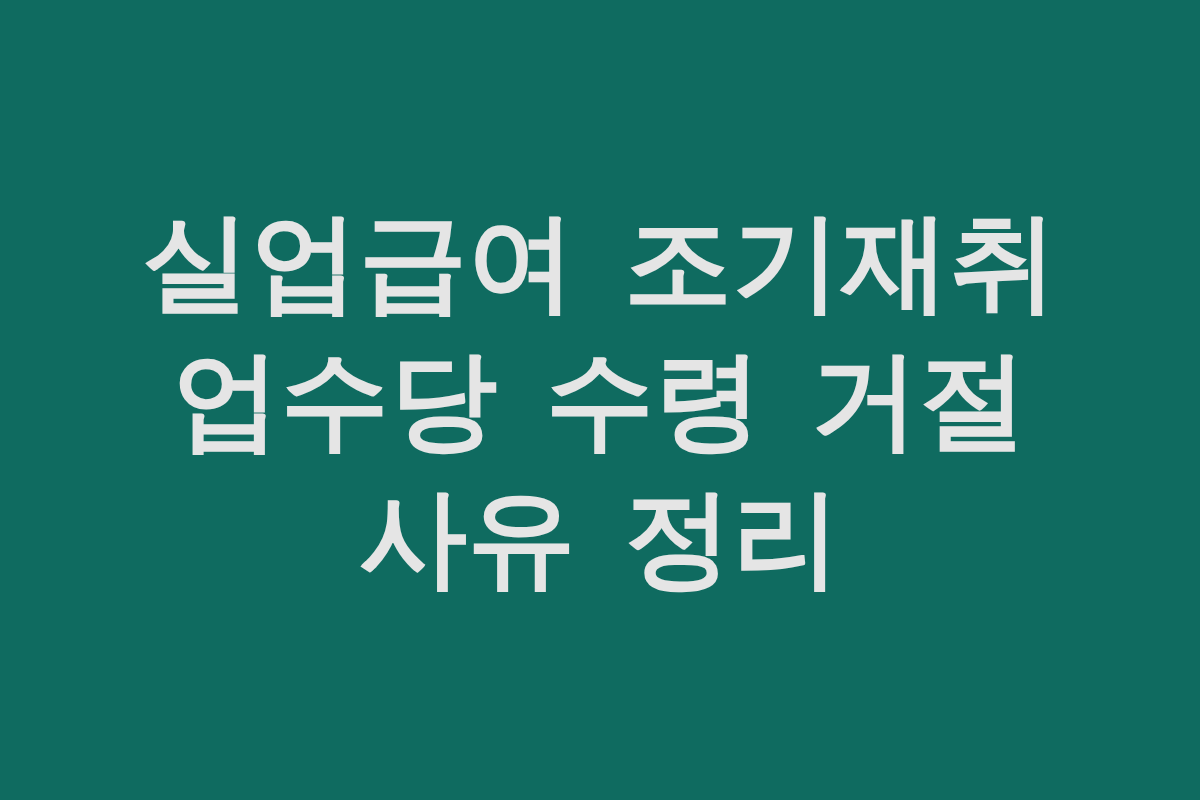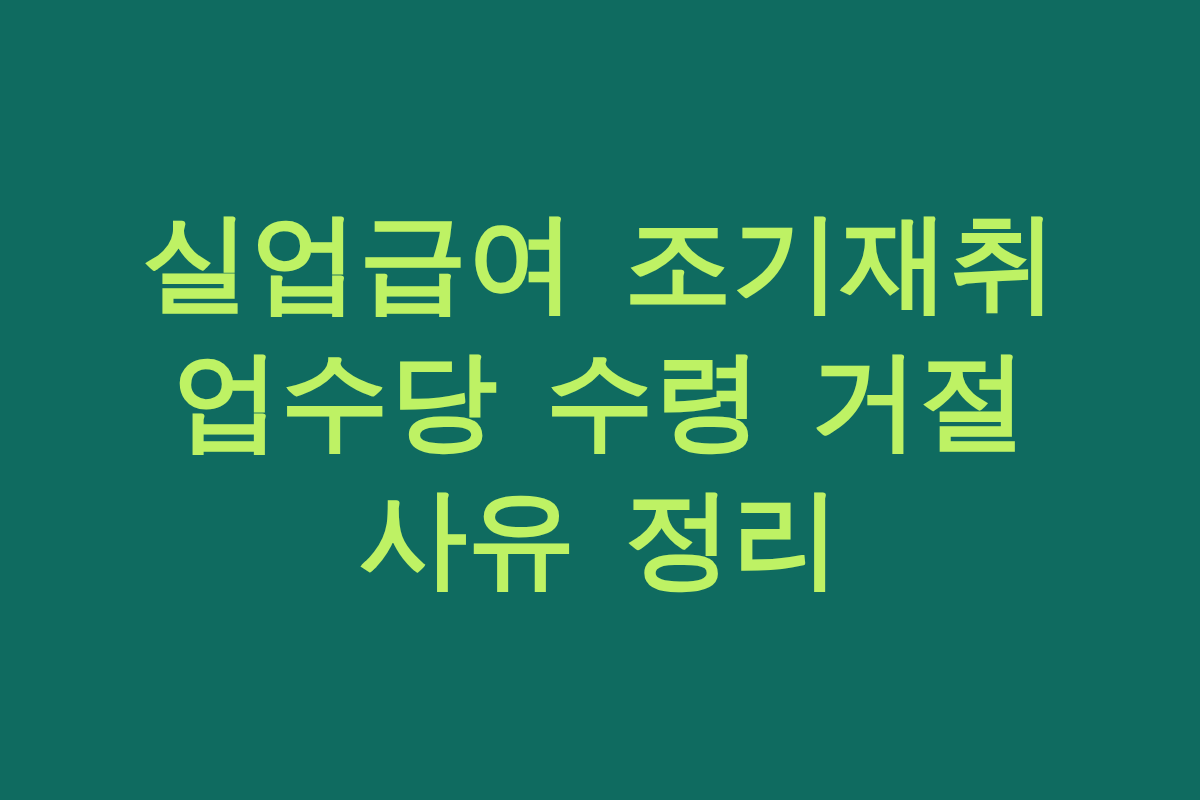--- a/index.html
+++ b/index.html
@@ -40,15 +40,15 @@
     word-spacing: 10px;
     white-space: normal;
     text-rendering: optimizeLegibility;
   }
 </style>
 </head>
 <body>
 
 <div class="card" style="background: rgb(15, 107, 96);">
   <div class="title-block">
-    <h1 class="title-text" style="color: #bef264;">실업급여 조기재취업수당 수령 거절 사유 정리</h1>
+    <h1 class="title-text" style="color: #e5e5e5;">실업급여 조기재취업수당 수령 거절 사유 정리</h1>
   </div>
 </div>
 
 </body></html>

